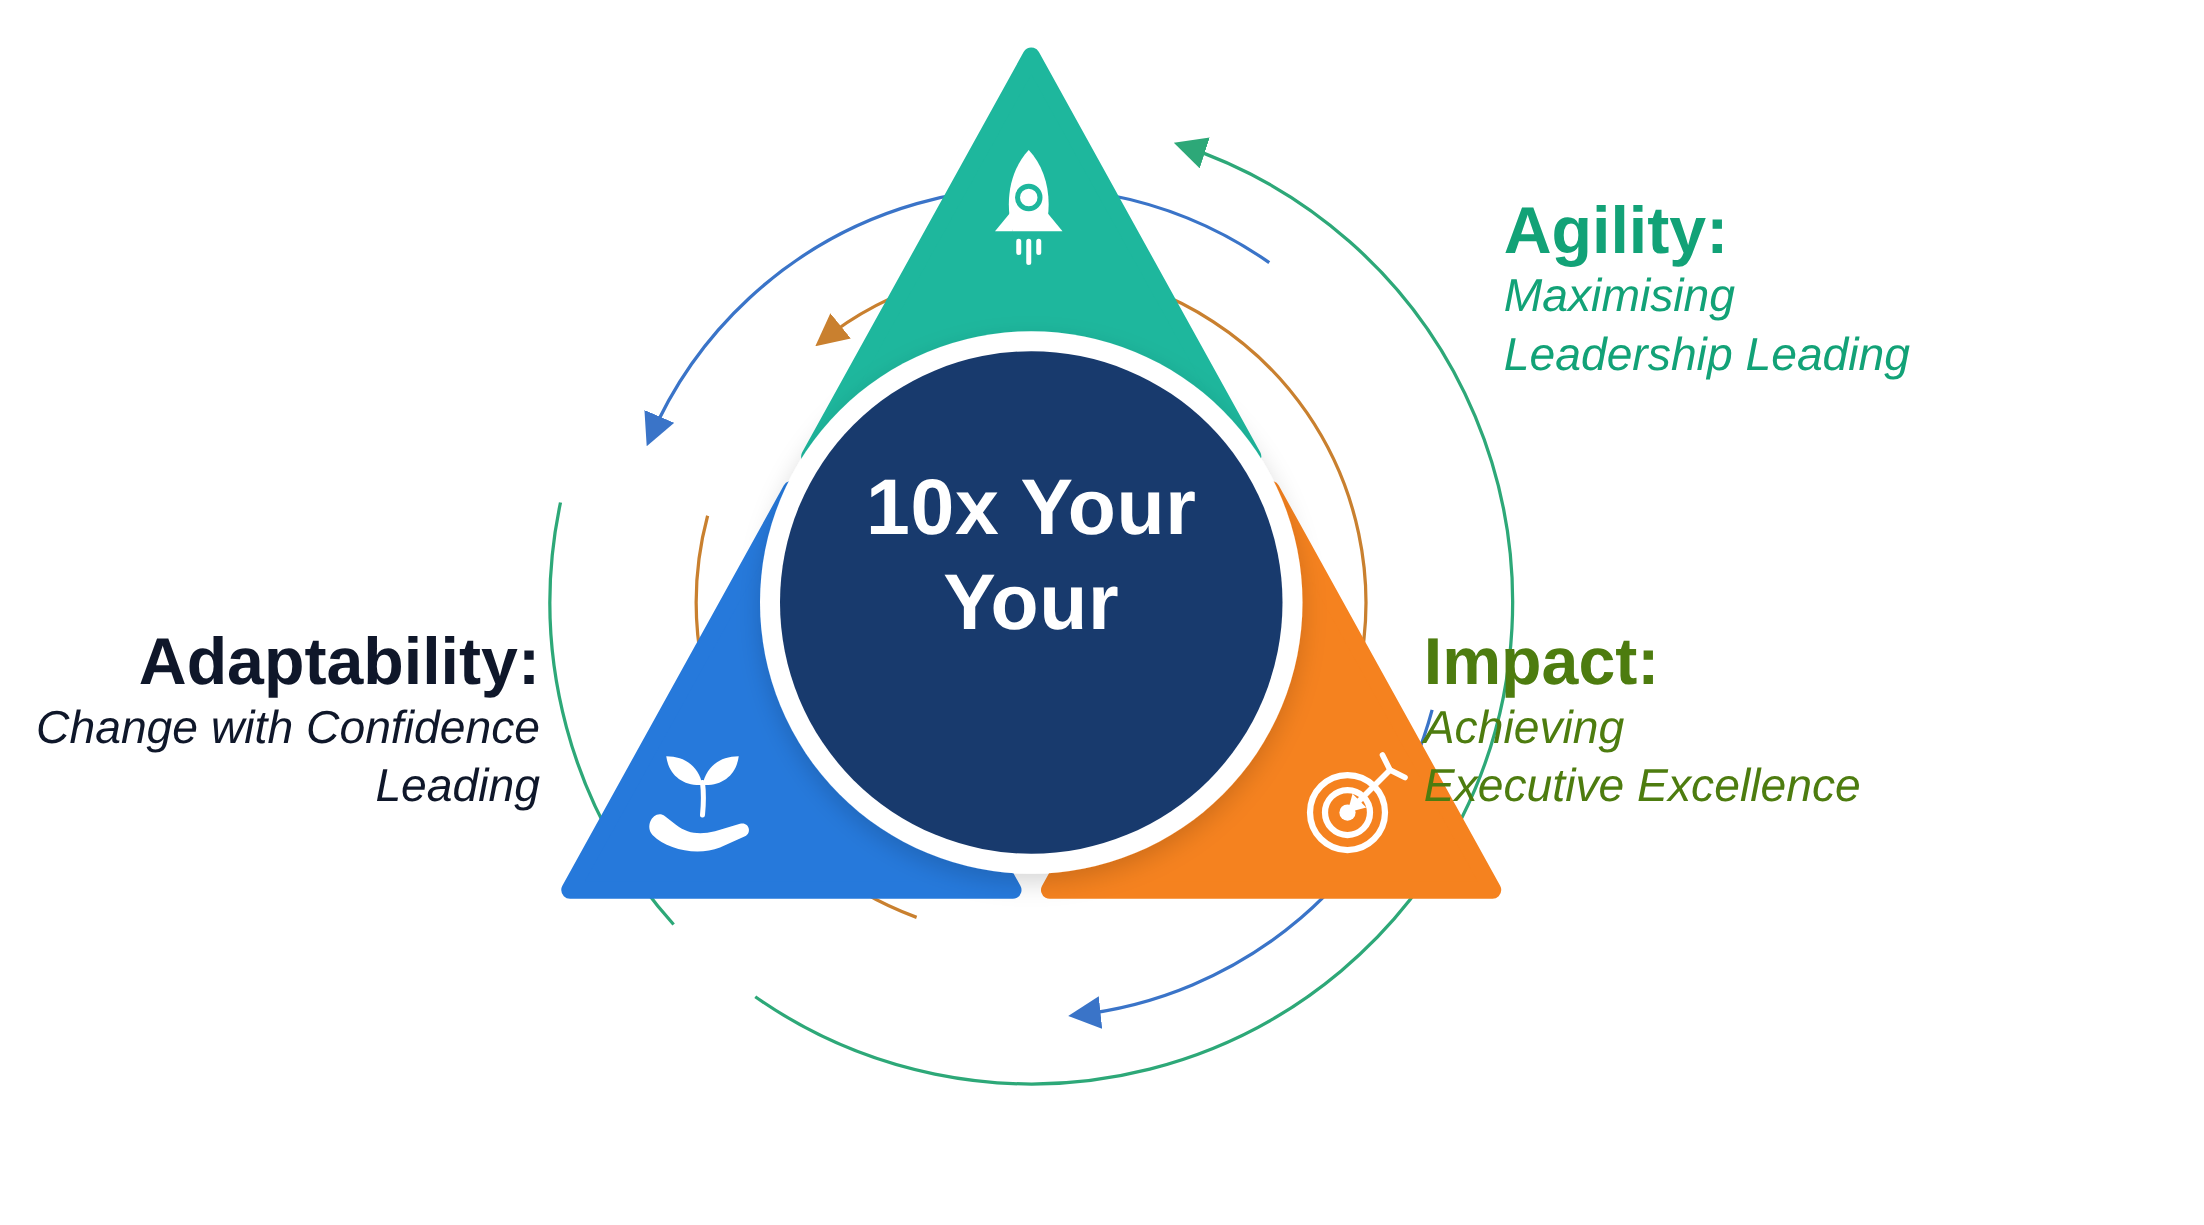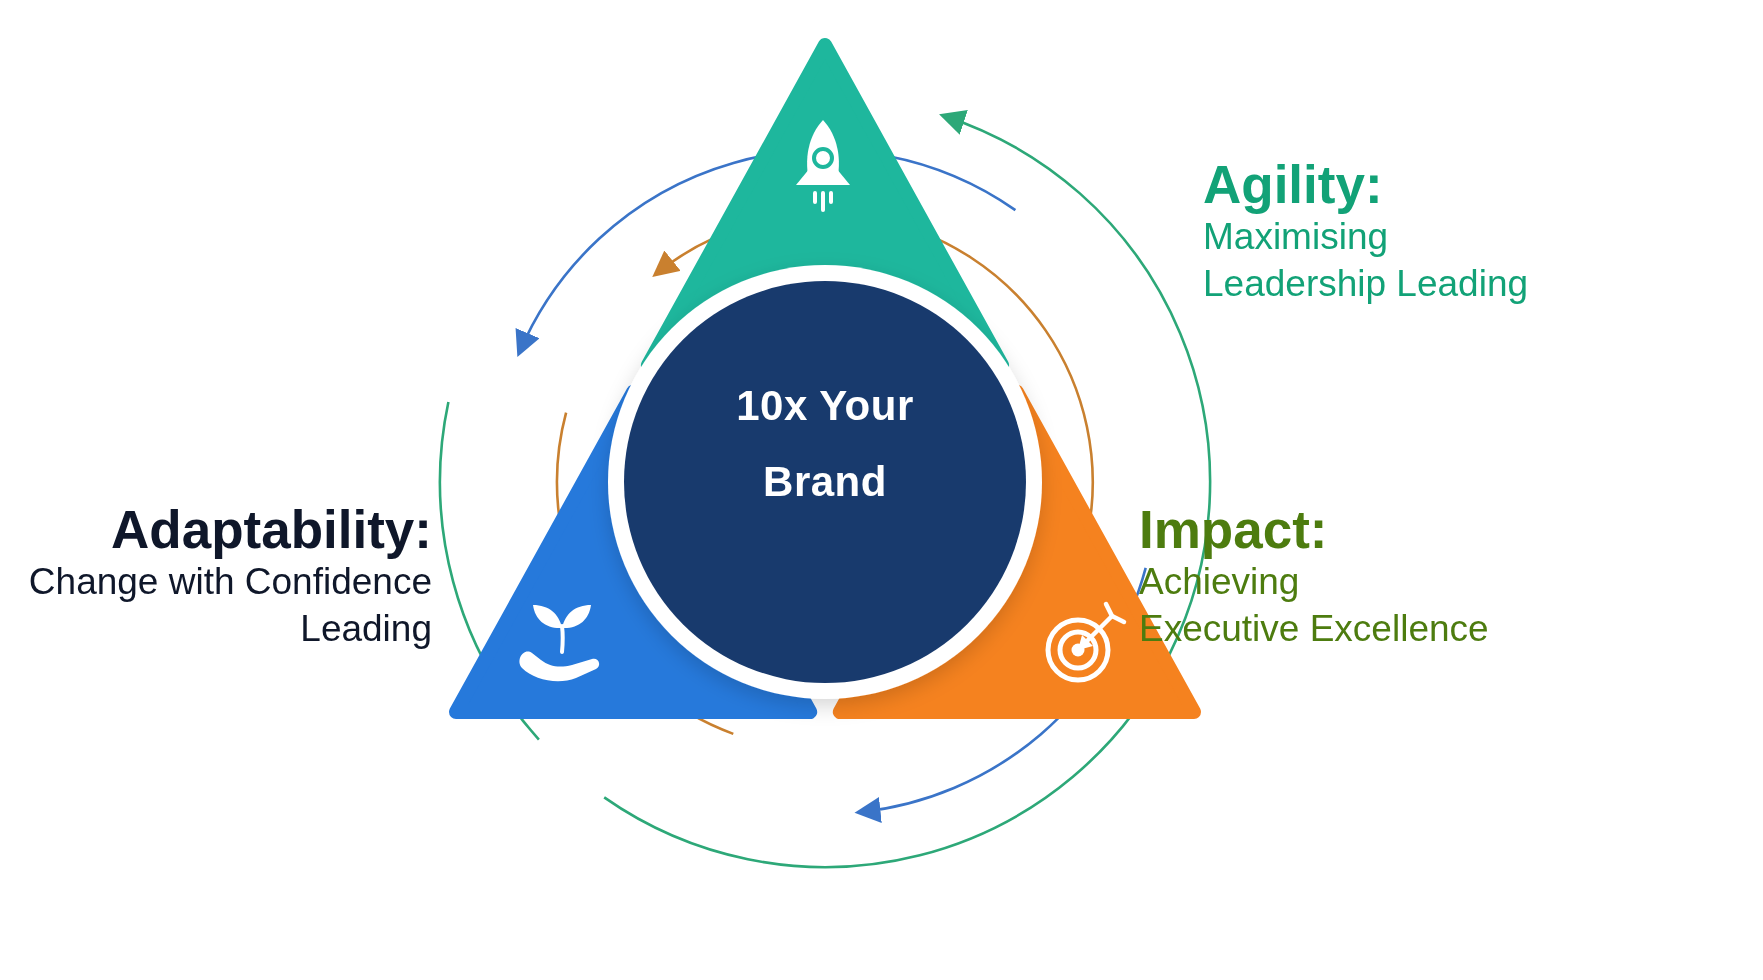--- a/index.html
+++ b/index.html
@@ -14,28 +14,28 @@
   .stage svg.diagram { position: absolute; left: 0; top: 0; }
 
   .center-label {
     position: absolute;
     left: 625px;
     top: 368px;
     width: 400px;
     text-align: center;
     color: #ffffff;
     font-weight: 700;
-    font-size: 42px;
+    font-size: 63px;
     line-height: 76px;
     letter-spacing: 0.5px;
   }
 
   .label { position: absolute; }
   .label .heading { font-weight: 700; font-size: 53px; line-height: 50px; margin-bottom: 3px; }
-  .label .line { font-size: 37px; line-height: 47px; }
+  .label .line { font-size: 37px; line-height: 47px; font-style: italic; }
 
   .label.agility  { left: 1203px; top: 160px; color: #12A277; }
   .label.impact   { left: 1139px; top: 505px; color: #4d7c0f; }
   .label.adaptability {
     left: 0px; top: 505px; width: 432px;
     text-align: right; color: #0f172a;
   }
 </style>
 </head>
 <body>
@@ -98,21 +98,21 @@
       <circle r="18" fill="none" stroke="#FFFFFF" stroke-width="5"></circle>
       <circle r="6.5" fill="#FFFFFF"></circle>
       <path d="M6,-6 L34,-34" stroke="#FFFFFF" stroke-width="4.5" stroke-linecap="round"></path>
       <polygon points="0,0 15,-4 4,-15" fill="#FFFFFF"></polygon>
       <path d="M34,-34 L28,-46 M34,-34 L46,-28" stroke="#FFFFFF" stroke-width="4.5" stroke-linecap="round" fill="none"></path>
     </g>
   </svg>
 
   <div class="center-label">
     <div>10x Your</div>
-    <div>Brand</div>
+    <div>Your</div>
   </div>
 
   <div class="label agility">
     <div class="heading">Agility:</div>
     <div class="line">Maximising</div>
     <div class="line">Leadership Leading</div>
   </div>
 
   <div class="label adaptability">
     <div class="heading">Adaptability:</div>

